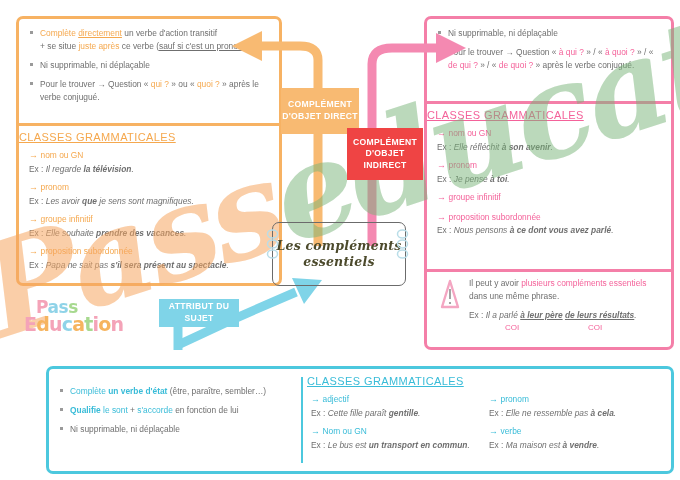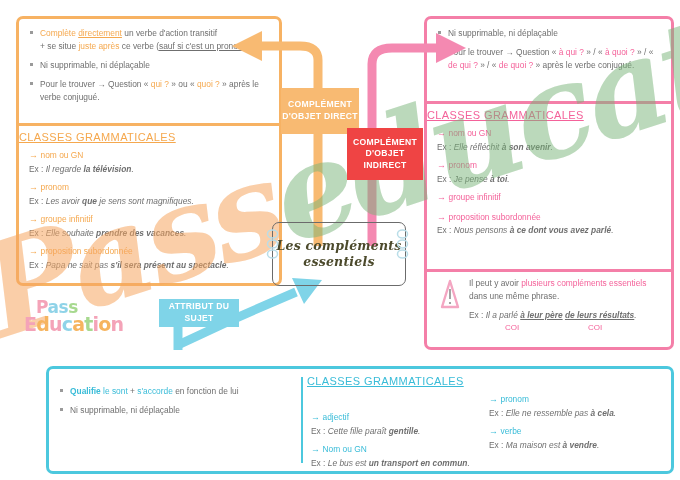--- a/index.html
+++ b/index.html
@@ -185,25 +185,26 @@
       </div>
       <div class="coi-tags">
         <span style="width:86px;text-align:center;">COI</span><span style="width:80px;text-align:center;">COI</span>
       </div>
     </div>
   </div>
 
   <div class="card" id="attr-card">
     <div class="vdivider"></div>
     <div class="bullets" id="attr-bullets" style="left:10px;width:232px;top:16px;">
+        <div class="li"><span class="cy">Complète </span><span class="cy b">un verbe d'état </span><span>(être, paraître, sembler…)</span></div>
         <div class="li"><span class="cy b">Qualifie </span><span class="cy">le sont </span><span>+ </span><span class="cy">s'accorde</span><span> en fonction de lui</span></div>
         <div class="li"><span>Ni supprimable, ni déplaçable</span></div>
       </div>
     <div class="cg-title cy" style="left:258px;right:6px;top:6px;">CLASSES GRAMMATICALES</div>
-    <div class="cg-list" id="attr-classes-left" style="left:262px;width:172px;top:24px;margin-top:18px;">
+    <div class="cg-list" id="attr-classes-left" style="left:262px;width:172px;top:24px;">
         <div class="cat">
           <div><span class="arr cy">→ </span><span class="cy">adjectif</span></div>
           <div><span>Ex : </span><span class="i">Cette fille paraît </span><span class="i b">gentille</span><span class="i">.</span></div>
         </div>
         <div class="cat">
           <div><span class="arr cy">→ </span><span class="cy">Nom ou GN</span></div>
           <div><span>Ex : </span><span class="i">Le bus est </span><span class="i b">un transport en commun</span><span class="i">.</span></div>
         </div>
       </div>
     <div class="cg-list" id="attr-classes-right" style="left:440px;width:176px;top:24px;">

